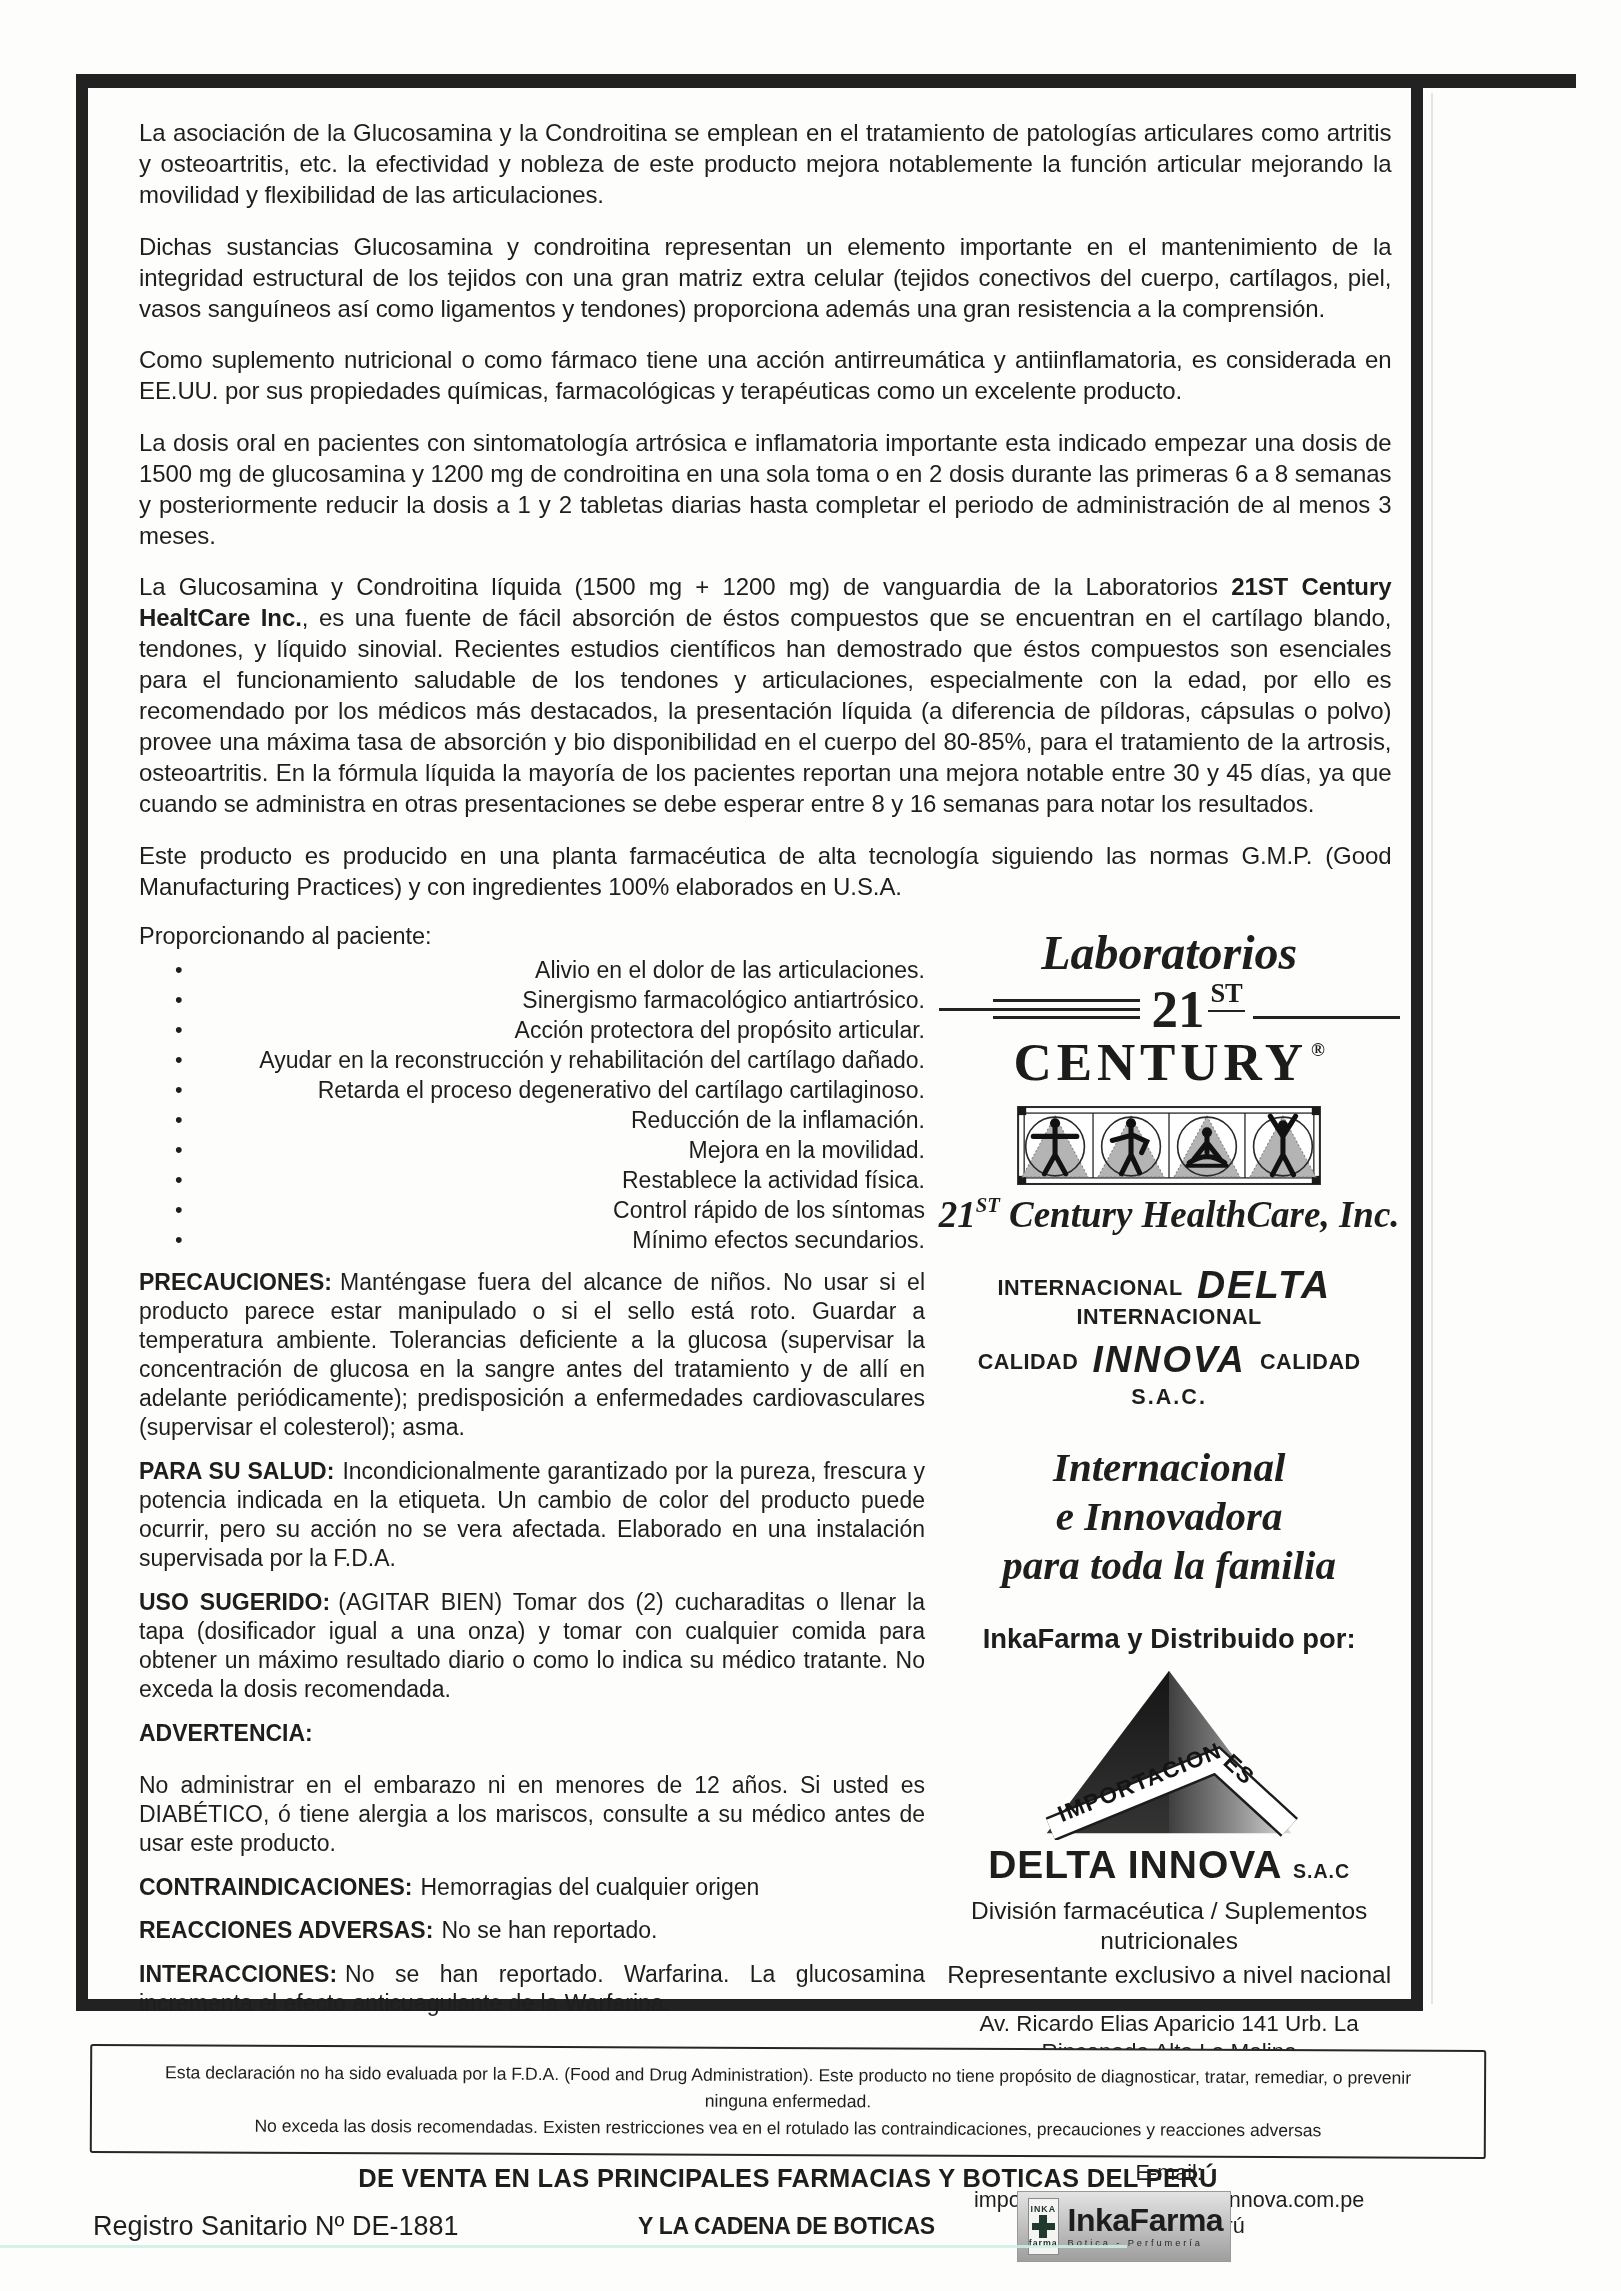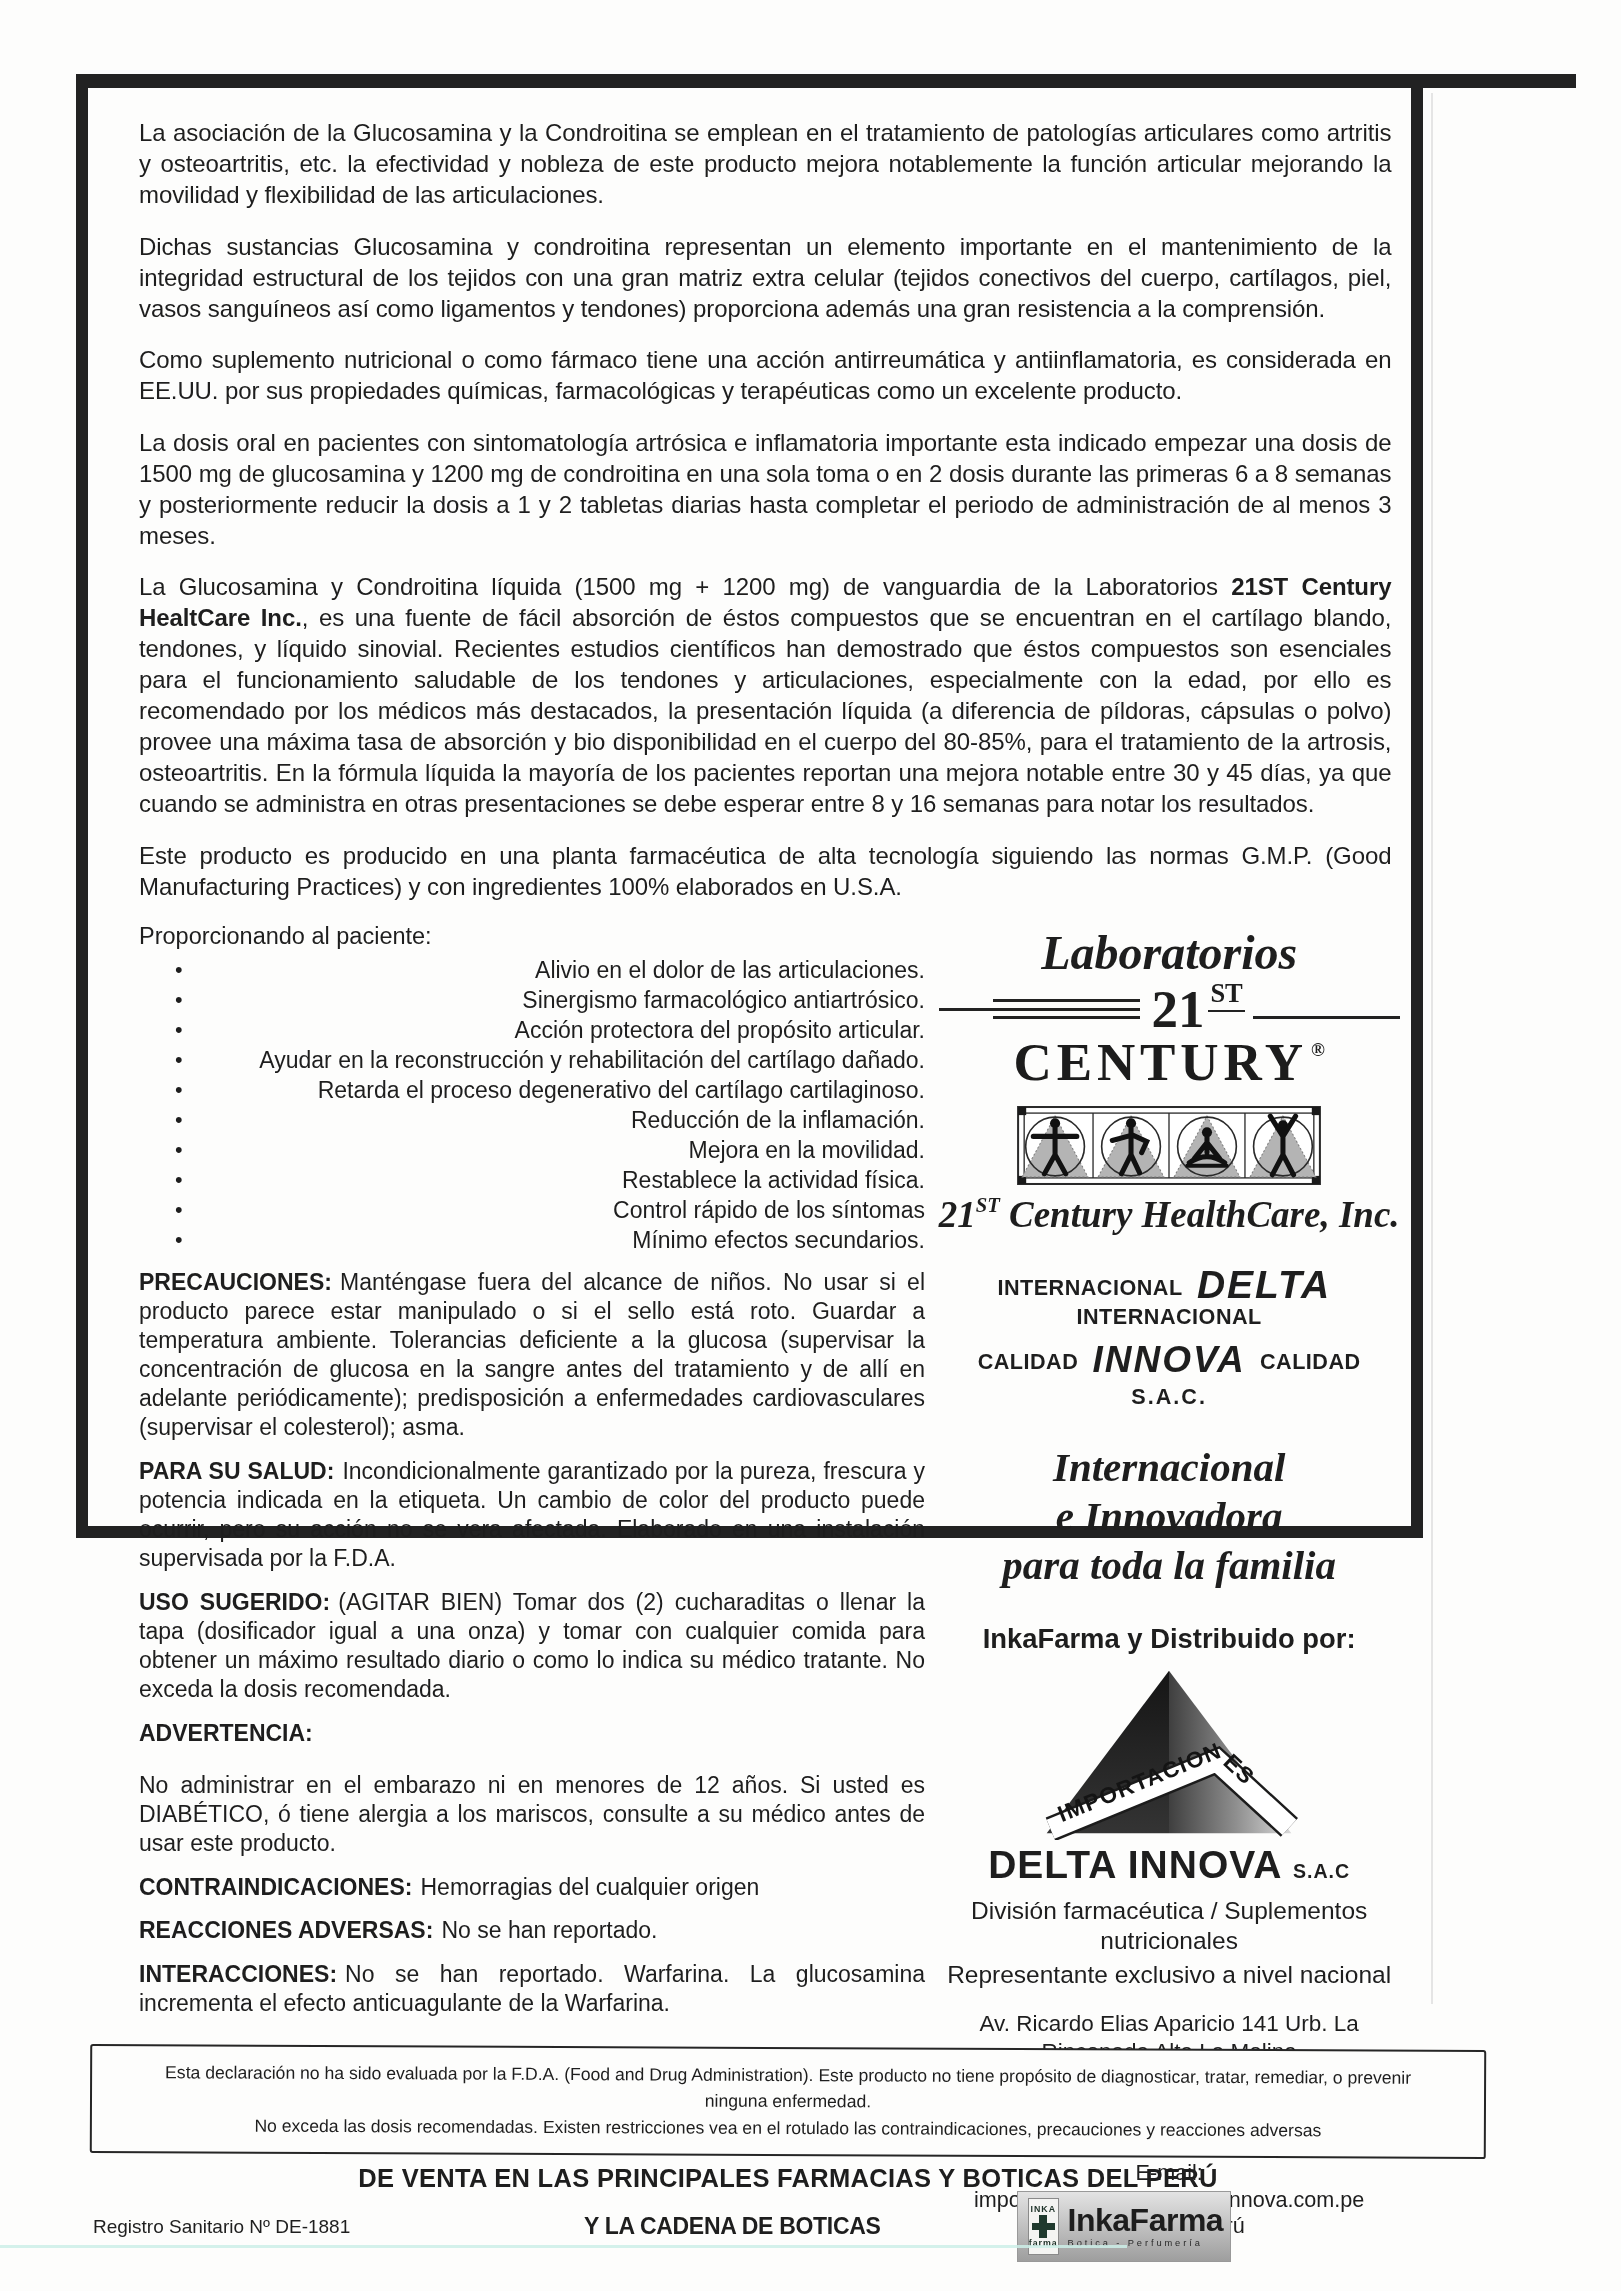--- a/index.html
+++ b/index.html
@@ -5,21 +5,21 @@
   html,body{margin:0;padding:0;}
   body{
     width:1621px;height:2292px;position:relative;overflow:hidden;
     background:#fdfdfc;color:#1e1e1e;
     font-family:"Liberation Sans", sans-serif;
     -webkit-font-smoothing:antialiased;
   }
   
   .top-line{position:absolute;left:76px;top:74px;width:1500px;height:13.7px;background:#222;}
   .main-box{
-    position:absolute;left:76px;top:88px;width:1347px;height:1450px;
+    position:absolute;left:76px;top:88px;width:1347px;height:1923px;
     border:12.7px solid #222;border-top:none;box-sizing:border-box;
     padding:29px 19.6px 0 51px;background:#fdfdfc;
   }
   .scan-streak{position:absolute;left:1431px;top:93px;width:2px;height:1911px;background:#d6d6d6;opacity:.6;}
   .para{font-size:24px;line-height:31px;text-align:justify;margin:0 0 20.6px 0;letter-spacing:-0.1px;}
   .para b{font-weight:bold;}
   
   .cols{display:flex;margin-top:2px;}
   .col-left{width:786px;flex:0 0 786px;}
   .col-right{flex:1;text-align:center;padding-left:13.7px;}
@@ -63,21 +63,21 @@
   .addr2{font-size:21.6px;line-height:26.5px;margin-top:13.7px;}
   
   .disclaimer{
     position:absolute;left:90px;top:2047px;width:1396px;box-sizing:border-box;
     border:2.9px solid #262626;border-radius:2.9px;padding:12.7px 59px;
     text-align:center;font-size:17.6px;line-height:26.5px;
     transform:rotate(0.25deg);background:#fdfdfc;
   }
   .venta-line{position:absolute;left:90px;top:2164px;width:1396px;text-align:center;font-weight:bold;font-size:25.5px;letter-spacing:0.3px;}
   .bottom-row{position:absolute;left:93px;top:2192px;width:1137px;display:flex;align-items:center;justify-content:space-between;}
-  .registro{font-size:19px;text-align:center;}
+  .registro{font-size:27px;text-align:center;}
   .cadena{font-weight:bold;font-size:23px;letter-spacing:-0.3px;white-space:nowrap;margin-left:110px;}
   .inka-box{width:212px;height:69px;background:linear-gradient(180deg,#e3e3e3 0%,#c4c4c4 45%,#9e9e9e 100%);display:flex;align-items:center;padding:3.9px 9.8px;box-sizing:border-box;gap:8.8px;margin-left:13.7px;box-shadow:0 0 0 1px #999;}
   .inka-icon{width:43px;height:55px;background:#f4f4f2;border:1px solid #8a8a8a;display:flex;flex-direction:column;align-items:center;justify-content:center;gap:1px;}
   .inka-icon .tiny{font-size:8.8px;font-weight:bold;letter-spacing:1px;color:#20342a;line-height:8.8px;}
   .inka-cross{position:relative;width:23.5px;height:23.5px;}
   .inka-cross::before{content:"";position:absolute;left:7.8px;top:0;width:7.8px;height:23.5px;background:#203a2e;}
   .inka-cross::after{content:"";position:absolute;left:0;top:7.8px;width:23.5px;height:7.8px;background:#203a2e;}
   .inka-text{display:flex;flex-direction:column;align-items:flex-start;line-height:1;}
   .inka-name{font-size:32px;font-weight:bold;color:#1d1d1d;letter-spacing:-0.5px;}
   .inka-sub{font-size:9.3px;letter-spacing:2.9px;color:#2a2a2a;margin-top:2.9px;}

